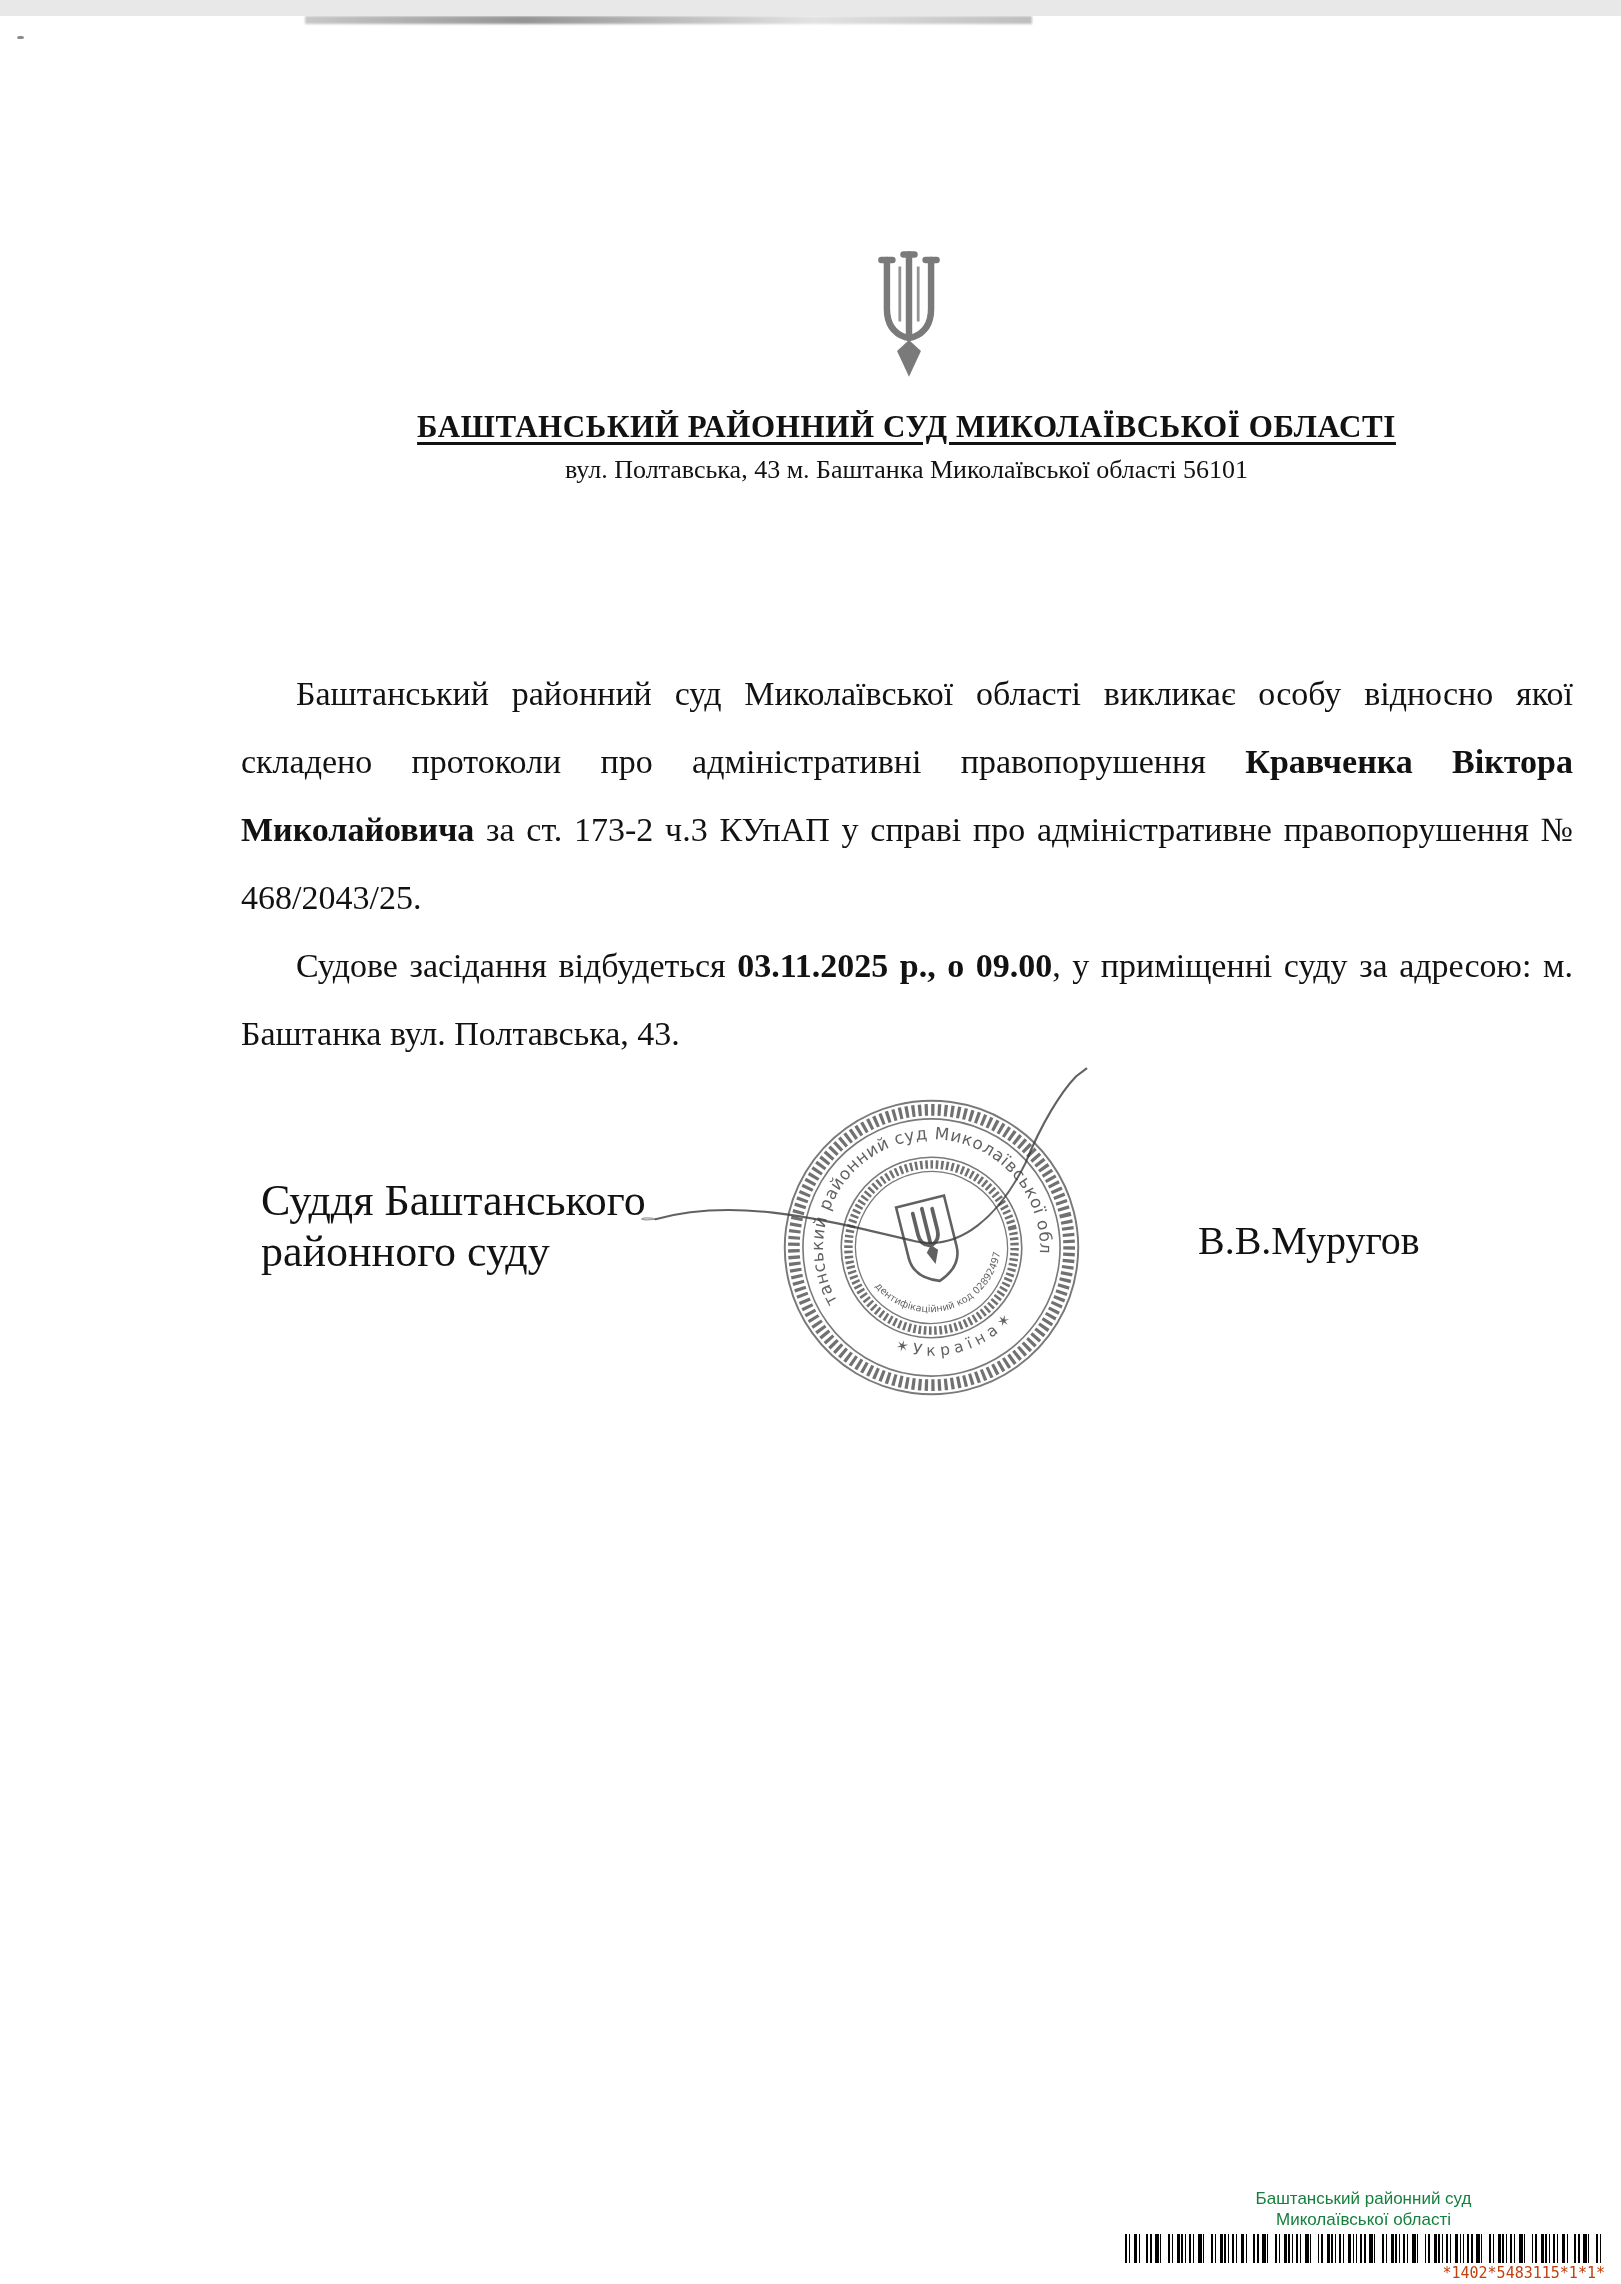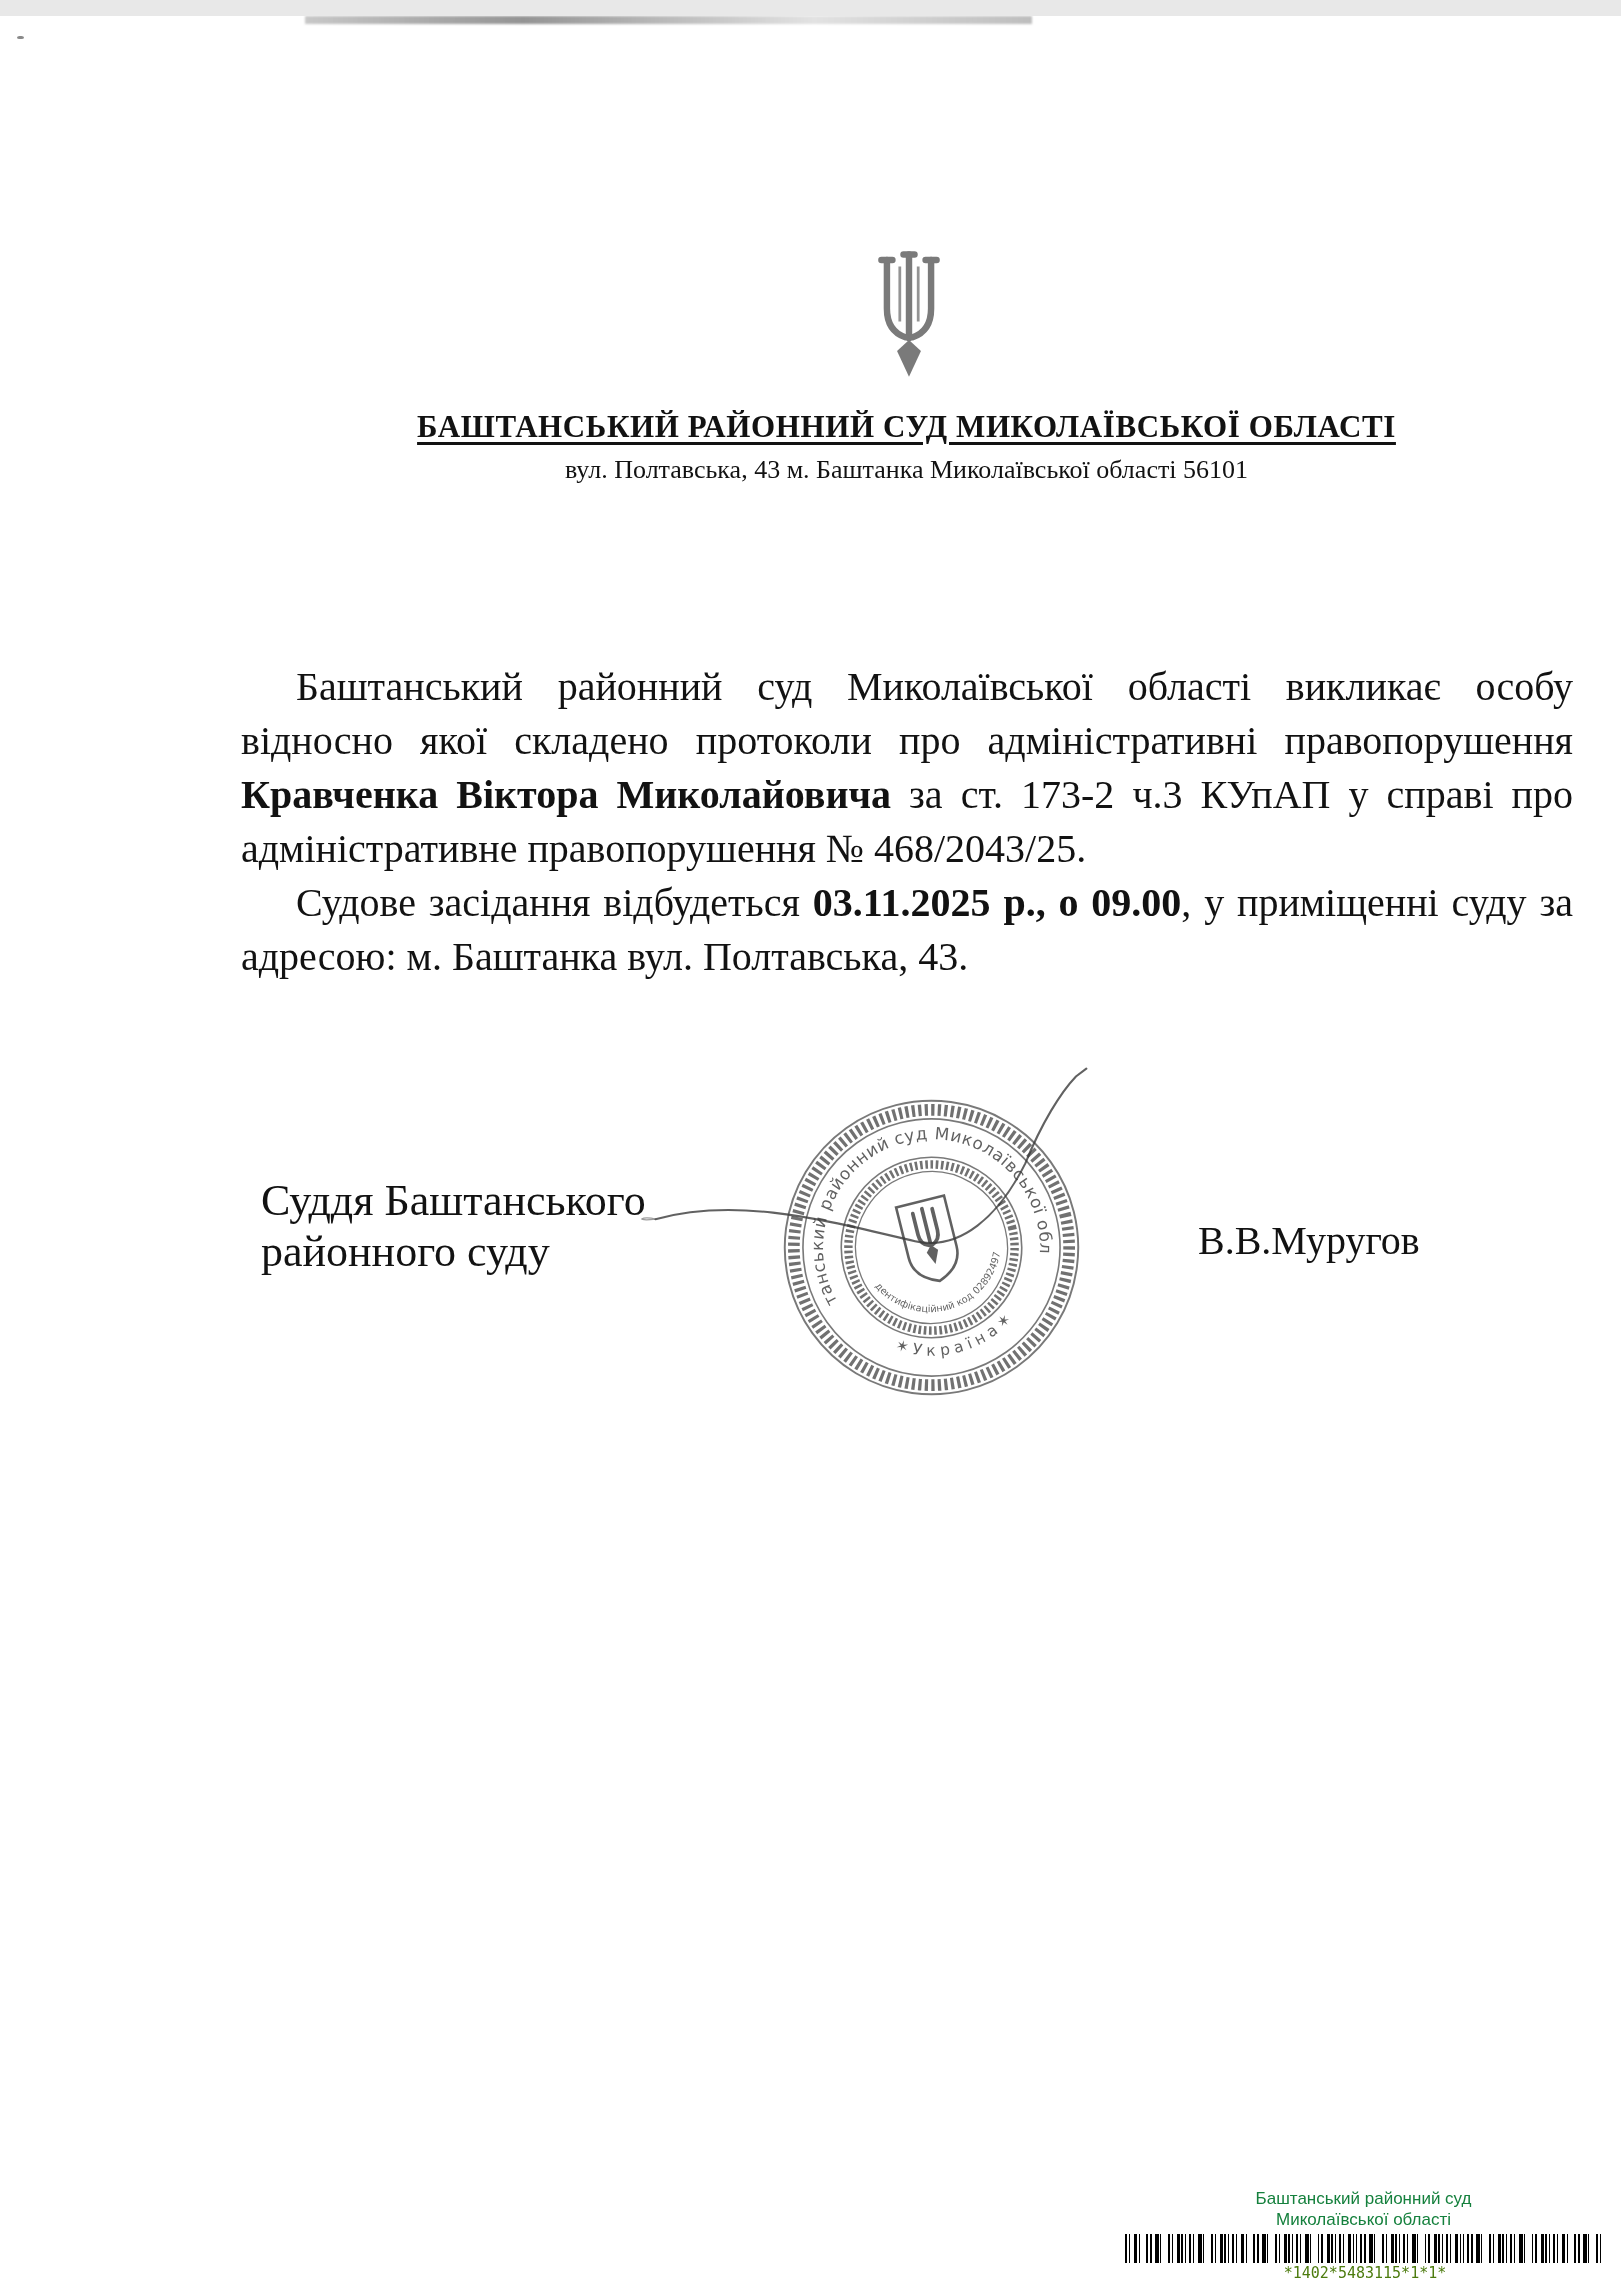--- a/index.html
+++ b/index.html
@@ -29,21 +29,21 @@
   }
   .address{margin-top:10.4px;font-size:26px;}
 
   .doc-title{
     position:absolute;left:241px;right:49px;top:514px;text-align:center;
     font-size:30.5px;font-weight:bold;letter-spacing:4.5px;word-spacing:3.9px;
   }
 
   .body-text{
     position:absolute;left:241px;right:48px;top:644px;
-    font-size:40px;line-height:54px;text-align:justify;
+    font-size:34px;line-height:68px;text-align:justify;
   }
   .body-text p{margin:0;text-indent:55px;}
   .body-text .b{font-weight:bold;}
 
   .sig-role{position:absolute;left:261px;top:1159px;font-size:44px;line-height:51px;}
   .sig-name{position:absolute;left:1198px;top:1201px;font-size:40px;}
 
   .seal{position:absolute;left:769px;top:1064px;width:325px;height:335px;opacity:.82;}
   .sign-stroke{position:absolute;left:636px;top:1029px;width:584px;height:325px;pointer-events:none;}
 
@@ -55,22 +55,22 @@
   .barcode-bars{
     height:28.6px;
     background:repeating-linear-gradient(90deg,
       #000 0 1.9px,#fff 1.9px 3.9px,
       #000 3.9px 5.2px,#fff 5.2px 9px,
       #000 9px 12.3px,#fff 12.3px 13.6px,
       #000 13.6px 15px,#fff 15px 17.5px,
       #000 17.5px 18px,#fff 18px 21.4px);
   }
   .barcode-caption{
-    text-align:center;margin-top:1.3px;
-    font-family:"DejaVu Sans Mono",monospace;font-size:15px;color:#4d7c0f;
+    text-align:right;margin-top:1.3px;
+    font-family:"DejaVu Sans Mono",monospace;font-size:15px;color:#c2410c;
   }
 </style>
 </head>
 <body>
 
 <div class="page">
 
   <div class="scan-smudge"></div>
   <div class="scan-dot"></div>
 

